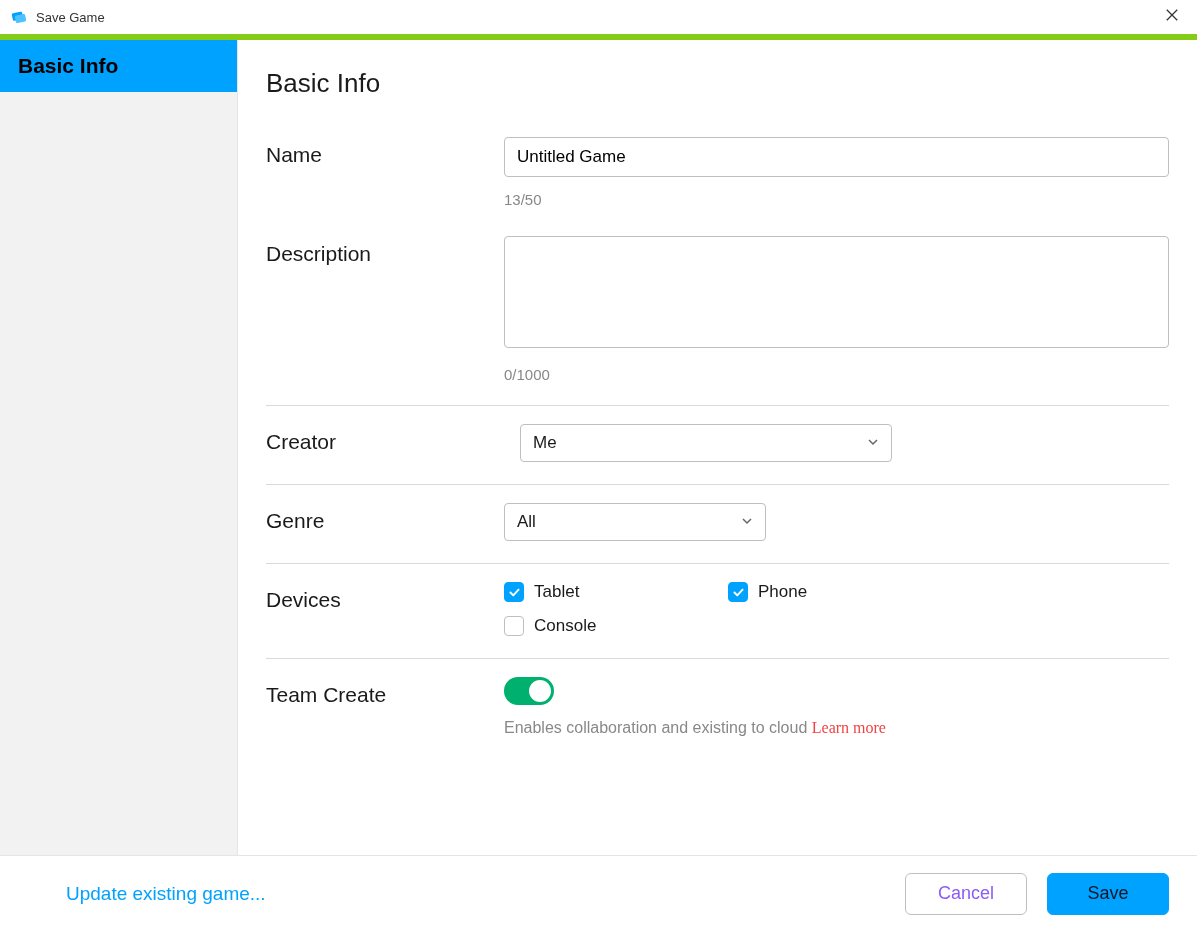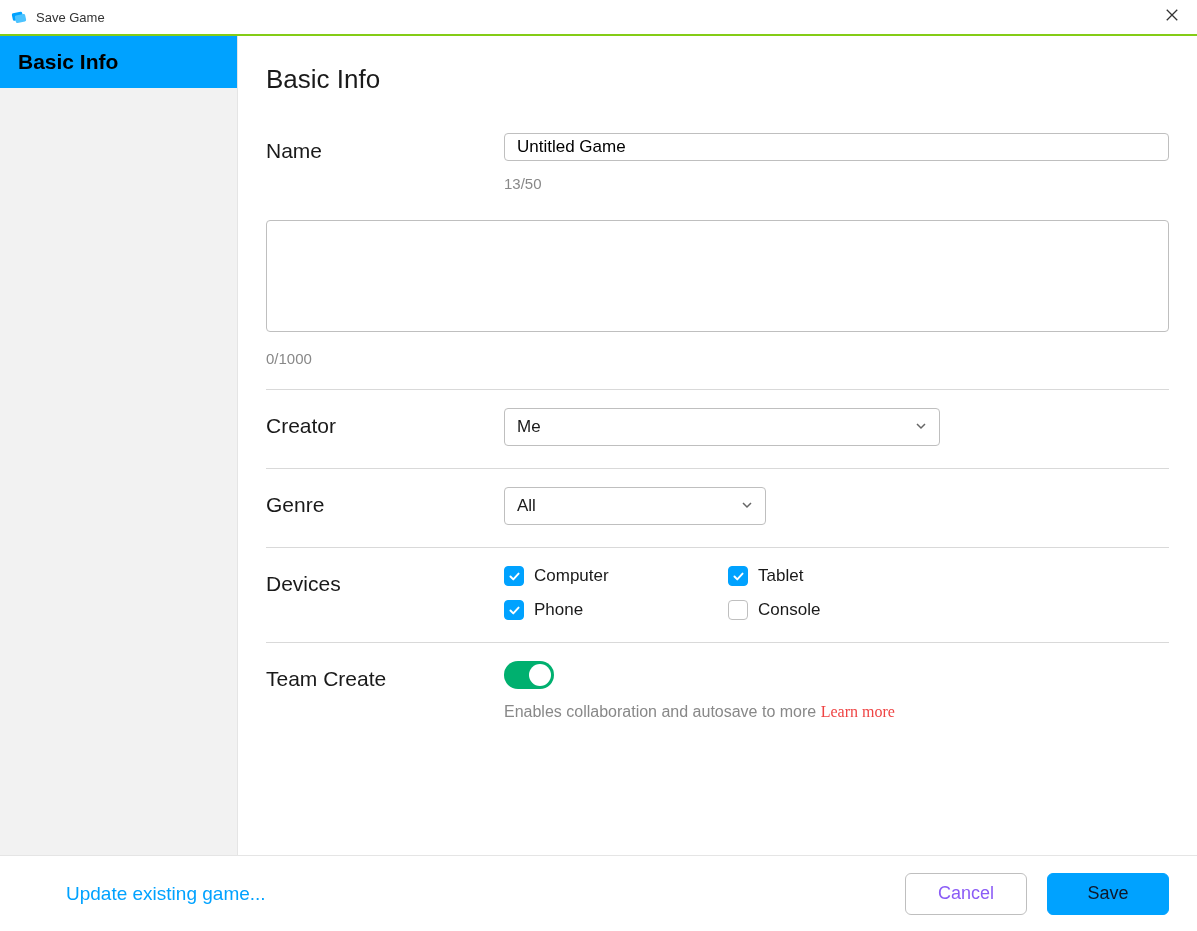--- a/index.html
+++ b/index.html
@@ -1,44 +1,44 @@
 <!DOCTYPE html>
 <html><head>
 <meta charset="utf-8">
 <style>
 * { box-sizing: border-box; margin: 0; padding: 0; }
 body { font-family: "Segoe UI", Arial, sans-serif; background: #fff; color: #1a1a1a; width: 1197px; height: 931px; overflow: hidden; display: flex; flex-direction: column; }
 
-.titlebar { height: 35px; display: flex; align-items: center; padding: 17px 10px; border-bottom: 2px solid #84cc16; }
+.titlebar { height: 35px; display: flex; align-items: center; padding: 17px 10px; border-bottom: 6px solid #84cc16; }
 .titlebar .app-icon { width: 18px; height: 18px; margin-right: 8px; }
 .titlebar .title { font-size: 13px; color: #333; flex: 1; }
 .titlebar .close { width: 30px; text-align: center; cursor: pointer; }
 
 .body { flex: 1; display: flex; min-height: 0; }
 
 .sidebar { width: 238px; background: #f2f2f2; border-right: 1px solid #e5e5e5; }
 .sidebar-item { height: 52px; display: flex; align-items: center; padding: 0 18px; font-size: 21px; font-weight: 600; cursor: pointer; }
 .sidebar-item.active { background: #00a2ff; color: #000; }
 
 .main { flex: 1; padding: 28px 28px 0 28px; overflow: auto; }
 .page-title { font-size: 26px; font-weight: 400; margin-bottom: 28px; }
 
 .field-row { display: flex; align-items: flex-start; padding: 10px 0 18px 0; }
 .field-row.sep { border-bottom: 1px solid #d9d9d9; margin-bottom: 8px; padding-bottom: 22px; }
 .field-label { width: 238px; font-size: 21px; font-weight: 400; padding-top: 6px; }
 .field-control { flex: 1; }
 
-.text-input { width: 100%; height: 28px; border: 1px solid #bfbfbf; border-radius: 4px; padding: 0 12px; font-size: 17px; font-family: inherit; }
+.text-input { width: 100%; height: 40px; border: 1px solid #bfbfbf; border-radius: 4px; padding: 0 12px; font-size: 17px; font-family: inherit; }
 .hint { color: #888; font-size: 15px; margin-top: 14px; }
 
 .textarea { width: 100%; height: 112px; border: 1px solid #bfbfbf; border-radius: 4px; padding: 10px 12px; font-size: 17px; font-family: inherit; resize: none; }
 
 .select { position: relative; height: 38px; border: 1px solid #bfbfbf; border-radius: 4px; display: flex; align-items: center; padding: 0 12px; font-size: 17px; cursor: pointer; background: #fff; }
 .select .chev { position: absolute; right: 12px; color: #666; }
-.select-creator { width: 436px; }
+.select-creator { width: 372px; margin-left: 16px; }
 .select-genre { width: 262px; }
 
 .devices-grid { display: grid; grid-template-columns: 224px 224px; row-gap: 14px; }
 .cb-wrap { display: flex; align-items: center; gap: 10px; font-size: 17px; cursor: pointer; }
 .cb { width: 20px; height: 20px; border-radius: 4px; border: 1px solid #bfbfbf; display: flex; align-items: center; justify-content: center; background: #fff; }
 .cb.checked { background: #00a2ff; border-color: #00a2ff; }
 .cb.checked svg { display: block; }
 .cb svg { display: none; }
 
 .toggle { width: 50px; height: 28px; border-radius: 14px; background: #00b06f; position: relative; cursor: pointer; }
@@ -83,20 +83,21 @@
 
     <div class="field-row">
       <div class="field-label">Name</div>
       <div class="field-control">
         <input class="text-input" value="Untitled Game" style="">
         <div class="hint">13/50</div>
       </div>
     </div>
 
     <div class="field-row sep">
+      <div class="field-label">Description</div>
       <div class="field-control">
         <textarea class="textarea" style=""></textarea>
         <div class="hint">0/1000</div>
       </div>
     </div>
 
     <div class="field-row sep">
       <div class="field-label">Creator</div>
       <div class="field-control">
         <div class="select select-creator">
@@ -127,28 +128,20 @@
     <div class="field-row sep">
       <div class="field-label">Devices</div>
       <div class="field-control">
         <div class="devices-grid">
           <label class="cb-wrap">
             <span class="cb checked">
                 <svg viewBox="0 0 16 16" width="13" height="13">
                   <path d="M3 8 L6.5 11.5 L13 4.5" stroke="#fff" stroke-width="2.4" fill="none" stroke-linecap="round" stroke-linejoin="round"></path>
                 </svg>
               </span>
-            <span>Computer</span>
-          </label>
-          <label class="cb-wrap">
-            <span class="cb checked">
-                <svg viewBox="0 0 16 16" width="13" height="13">
-                  <path d="M3 8 L6.5 11.5 L13 4.5" stroke="#fff" stroke-width="2.4" fill="none" stroke-linecap="round" stroke-linejoin="round"></path>
-                </svg>
-              </span>
             <span>Tablet</span>
           </label>
           <label class="cb-wrap">
             <span class="cb checked">
                 <svg viewBox="0 0 16 16" width="13" height="13">
                   <path d="M3 8 L6.5 11.5 L13 4.5" stroke="#fff" stroke-width="2.4" fill="none" stroke-linecap="round" stroke-linejoin="round"></path>
                 </svg>
               </span>
             <span>Phone</span>
           </label>
@@ -160,21 +153,21 @@
       </div>
     </div>
 
     <div class="field-row">
       <div class="field-label">Team Create</div>
       <div class="field-control">
         <div class="toggle">
           <div class="knob"></div>
         </div>
         <div class="tc-hint">
-          <span>Enables collaboration and autosave to more </span><a>Learn more</a>
+          <span>Enables collaboration and existing to cloud </span><a>Learn more</a>
         </div>
       </div>
     </div>
 
   </div>
 </div>
 
 <div class="footer">
   <span class="update-link">Update existing game...</span>
   <button class="btn btn-cancel">Cancel</button>

